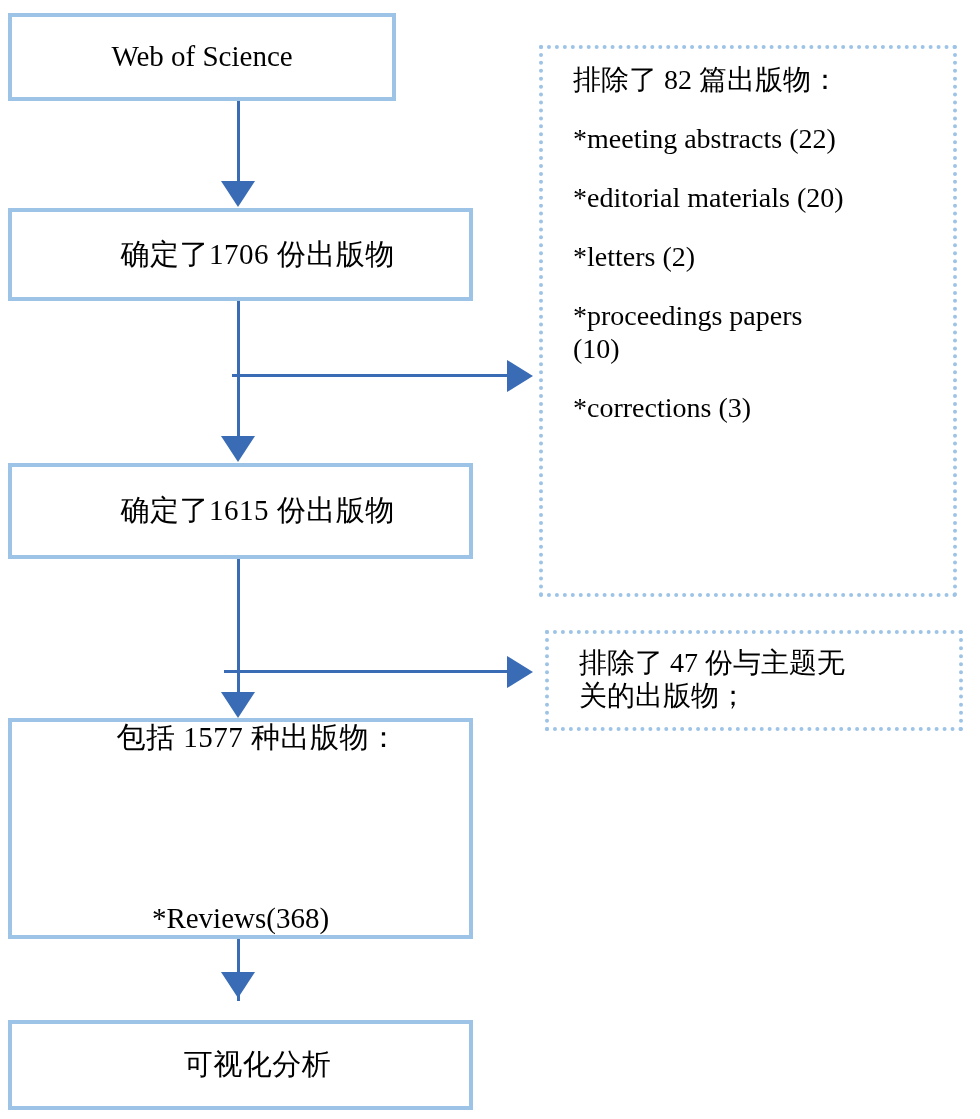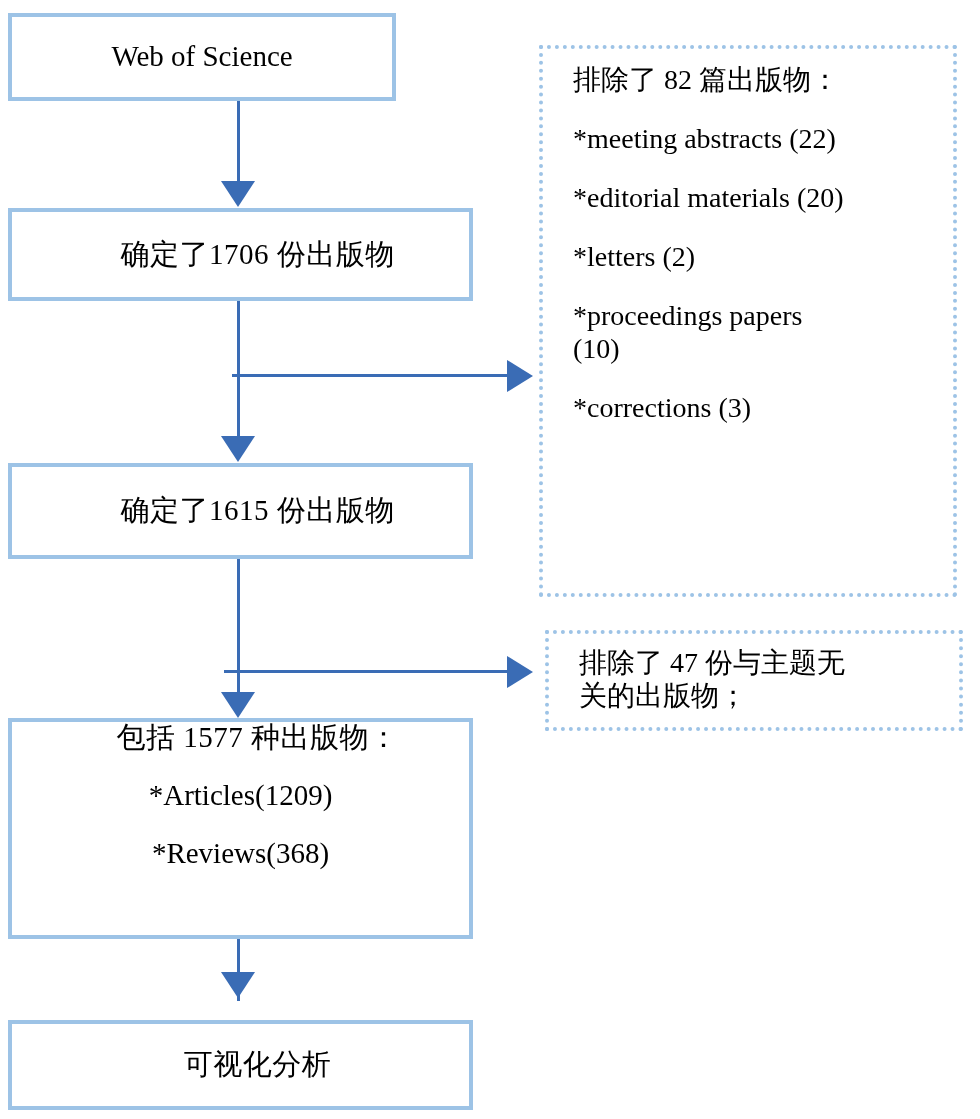--- a/index.html
+++ b/index.html
@@ -117,23 +117,22 @@
   <div class="proc-box" style="left:8px; top:463px; width:465px; height:96px;">
     <div class="proc-line cjk">确定了1615 份出版物</div>
   </div>
 
   <div class="v-line" style="left:237px; top:559px; height:136px;"></div>
   <div class="arrow-down" style="left:221px; top:692px;"></div>
 
   <div class="h-line" style="left:224px; top:670px; width:284px;"></div>
   <div class="arrow-right" style="left:507px; top:656px;"></div>
 
-  <div class="proc-box" style="left:8px; top:718px; width:465px; height:221px; justify-content:flex-start; gap:26px;">
+  <div class="proc-box" style="left:8px; top:718px; width:465px; height:221px; justify-content:space-between; gap:26px;">
     <div class="proc-line cjk">包括 1577 种出版物：</div>
-    <div class="proc-line">*Articles(1209)</div>
     <div class="proc-line">*Reviews(368)</div>
   </div>
 
   <div class="v-line" style="left:237px; top:939px; height:62px;"></div>
   <div class="arrow-down" style="left:221px; top:972px;"></div>
 
   <div class="proc-box" style="left:8px; top:1020px; width:465px; height:90px;">
     <div class="proc-line cjk">可视化分析</div>
   </div>
 

